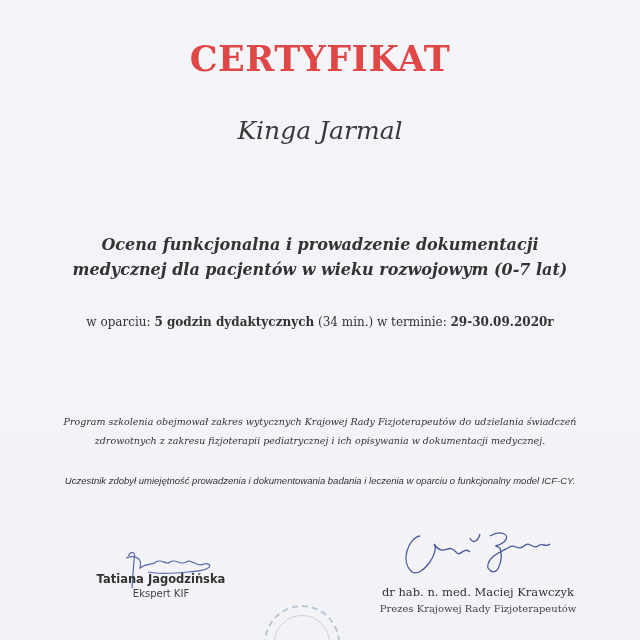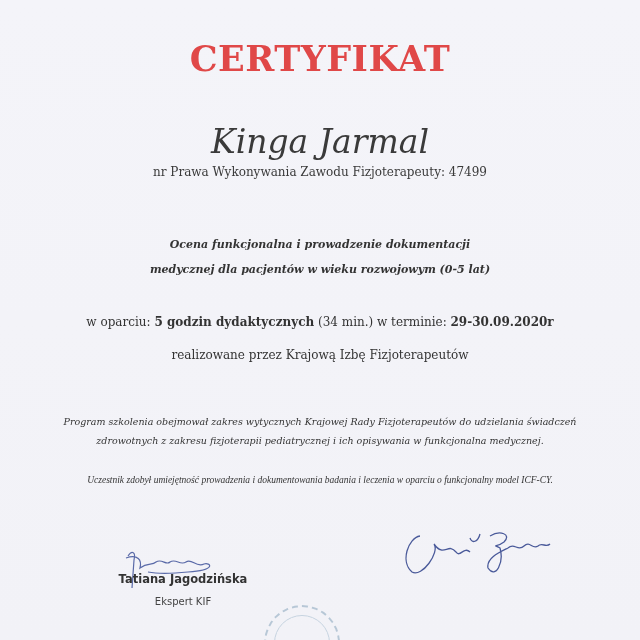--- a/index.html
+++ b/index.html
@@ -8,65 +8,67 @@
       background:#f3f3f8;
       color:#333;
       font-family: "DejaVu Serif", serif;
     }
     .page { position:absolute; inset:0; background:linear-gradient(180deg,#f4f4f9 0%,#f2f2f7 100%); }
     .center { position:absolute; left:0; right:0; text-align:center; }
     .title {
       top:38px; font-family:"DejaVu Serif", serif; font-weight:bold;
       font-size:35px; color:#e04848; letter-spacing:0.5px;
     }
-    .name { top:122px; font-family:"DejaVu Serif", serif; font-style:italic; font-size:33px; color:#3a3a3a; }
+    .name { top:116px; font-family:"DejaVu Serif", serif; font-style:italic; font-size:25px; color:#3a3a3a; }
     .license { top:165px; font-family:"DejaVu Serif", serif; font-size:12px; color:#3a3a3a; }
     .completed { top:200px; font-family:"DejaVu Serif", serif; font-size:12px; color:#3a3a3a; }
-    .course { top:232px; font-family:"DejaVu Serif", serif; font-style:italic; font-weight:bold; font-size:11px; color:#333; line-height:25px; }
+    .course { top:232px; font-family:"DejaVu Serif", serif; font-style:italic; font-weight:bold; font-size:16px; color:#333; line-height:25px; }
     .scope { top:315px; font-family:"DejaVu Serif", serif; font-size:12px; color:#333; }
     .scope b { font-weight:bold; }
     .organizer { top:348px; font-family:"DejaVu Serif", serif; font-size:12px; color:#333; }
     .program { top:412px; font-family:"DejaVu Serif", serif; font-style:italic; font-size:9.5px; line-height:19px; color:#333; padding:0 60px; }
-    .outcome { top:471px; font-family:Liberation Serif, serif; font-style:italic; font-size:9.5px; line-height:19px; color:#333; padding:0 60px; }
-    .sig-left { position:absolute; left:108px; top:572px; width:150px; text-align:center; }
+    .outcome { top:471px; font-family:Liberation Sans, sans-serif; font-style:italic; font-size:9.5px; line-height:19px; color:#333; padding:0 60px; }
+    .sig-left { position:absolute; left:86px; top:572px; width:150px; text-align:center; }
     .sig-left .n { font-family:"DejaVu Sans", sans-serif; font-weight:bold; font-size:11.5px; color:#333; }
-    .sig-left .r { font-family:"DejaVu Sans", sans-serif; font-size:10px; color:#444; margin-top:10px; }
+    .sig-left .r { font-family:"DejaVu Sans", sans-serif; font-size:10px; color:#444; margin-top:2px; }
     .sig-right { position:absolute; left:368px; top:585px; width:220px; text-align:center; }
     .sig-right .n { font-family:"DejaVu Serif", serif; font-size:11.5px; color:#333; }
     .sig-right .r { font-family:"DejaVu Serif", serif; font-size:10px; color:#444; margin-top:4px; }
     svg.sig { position:absolute; }
     .stamp { position:absolute; left:264px; top:605px; width:72px; height:72px; border-radius:50%; border:2px dashed #9fb6c9; opacity:0.7; }
     .stamp .inner { position:absolute; inset:8px; border-radius:50%; border:1px solid #b3c6d6; }
   </style>
 </head>
 <body>
 
 <div class="page">
   <div class="center title">CERTYFIKAT</div>
   <div class="center name">Kinga Jarmal</div>
-  <div class="center license">nr Prawa Wykonywania Zawodu Fizjoterapeuty: 47499</div>
   <div class="center course">
     <div>Ocena funkcjonalna i prowadzenie dokumentacji</div>
-    <div>medycznej dla pacjentów w wieku rozwojowym (0-5 lat)</div>
+    <div>medycznej dla pacjentów w wieku rozwojowym (0-7 lat)</div>
   </div>
   <div class="center scope">
     <span>w oparciu: </span><b>5 godzin dydaktycznych</b><span> (34 min.) w terminie: </span><b>29-30.09.2020r</b>
   </div>
-  <div class="center organizer">realizowane przez Krajową Izbę Fizjoterapeutów</div>
-  <div class="center program">Program szkolenia obejmował zakres wytycznych Krajowej Rady Fizjoterapeutów do udzielania świadczeń zdrowotnych z zakresu fizjoterapii pediatrycznej i ich opisywania w funkcjonalna medycznej.</div>
+  <div class="center program">Program szkolenia obejmował zakres wytycznych Krajowej Rady Fizjoterapeutów do udzielania świadczeń zdrowotnych z zakresu fizjoterapii pediatrycznej i ich opisywania w dokumentacji medycznej.</div>
   <div class="center outcome">Uczestnik zdobył umiejętność prowadzenia i dokumentowania badania i leczenia w oparciu o funkcjonalny model ICF-CY.</div>
 
   <svg class="sig" style="left:118px;top:548px" width="110" height="50" viewBox="0 0 110 50">
     <path d="M10 8 C14 2,18 4,16 12 L14 40 M8 10 C20 6,24 12,22 20 C30 14,34 18,38 14 C44 10,48 18,52 14 C58 10,62 18,68 14 C74 10,78 20,86 16 C92 14,100 22,70 24 C60 25,40 26,30 24" fill="none" stroke="#5a6aa8" stroke-width="1.2"></path>
   </svg>
   <div class="sig-left">
     <div class="n">Tatiana Jagodzińska</div>
     <div class="r">Ekspert KIF</div>
   </div>
 
   <svg class="sig" style="left:400px;top:522px" width="160" height="62" viewBox="0 0 160 62">
     <path d="M20 14 C8 16,0 40,12 50 C22 56,40 30,34 22 C44 36,48 20,56 30 C60 36,64 24,70 30 M80 12 C78 20,72 22,70 16 M90 14 C100 8,112 12,104 20 C96 26,92 22,100 26 C104 40,96 58,88 46 C86 36,100 30,108 26 C114 20,118 30,124 24 C130 18,132 28,138 24 C142 20,146 26,150 22" fill="none" stroke="#4a5a9a" stroke-width="1.3"></path>
   </svg>
+  <div class="sig-right">
+    <div class="n">dr hab. n. med. Maciej Krawczyk</div>
+    <div class="r">Prezes Krajowej Rady Fizjoterapeutów</div>
+  </div>
 
   <div class="stamp">
       <div class="inner"></div>
     </div>
 </div>
 
 </body></html>

